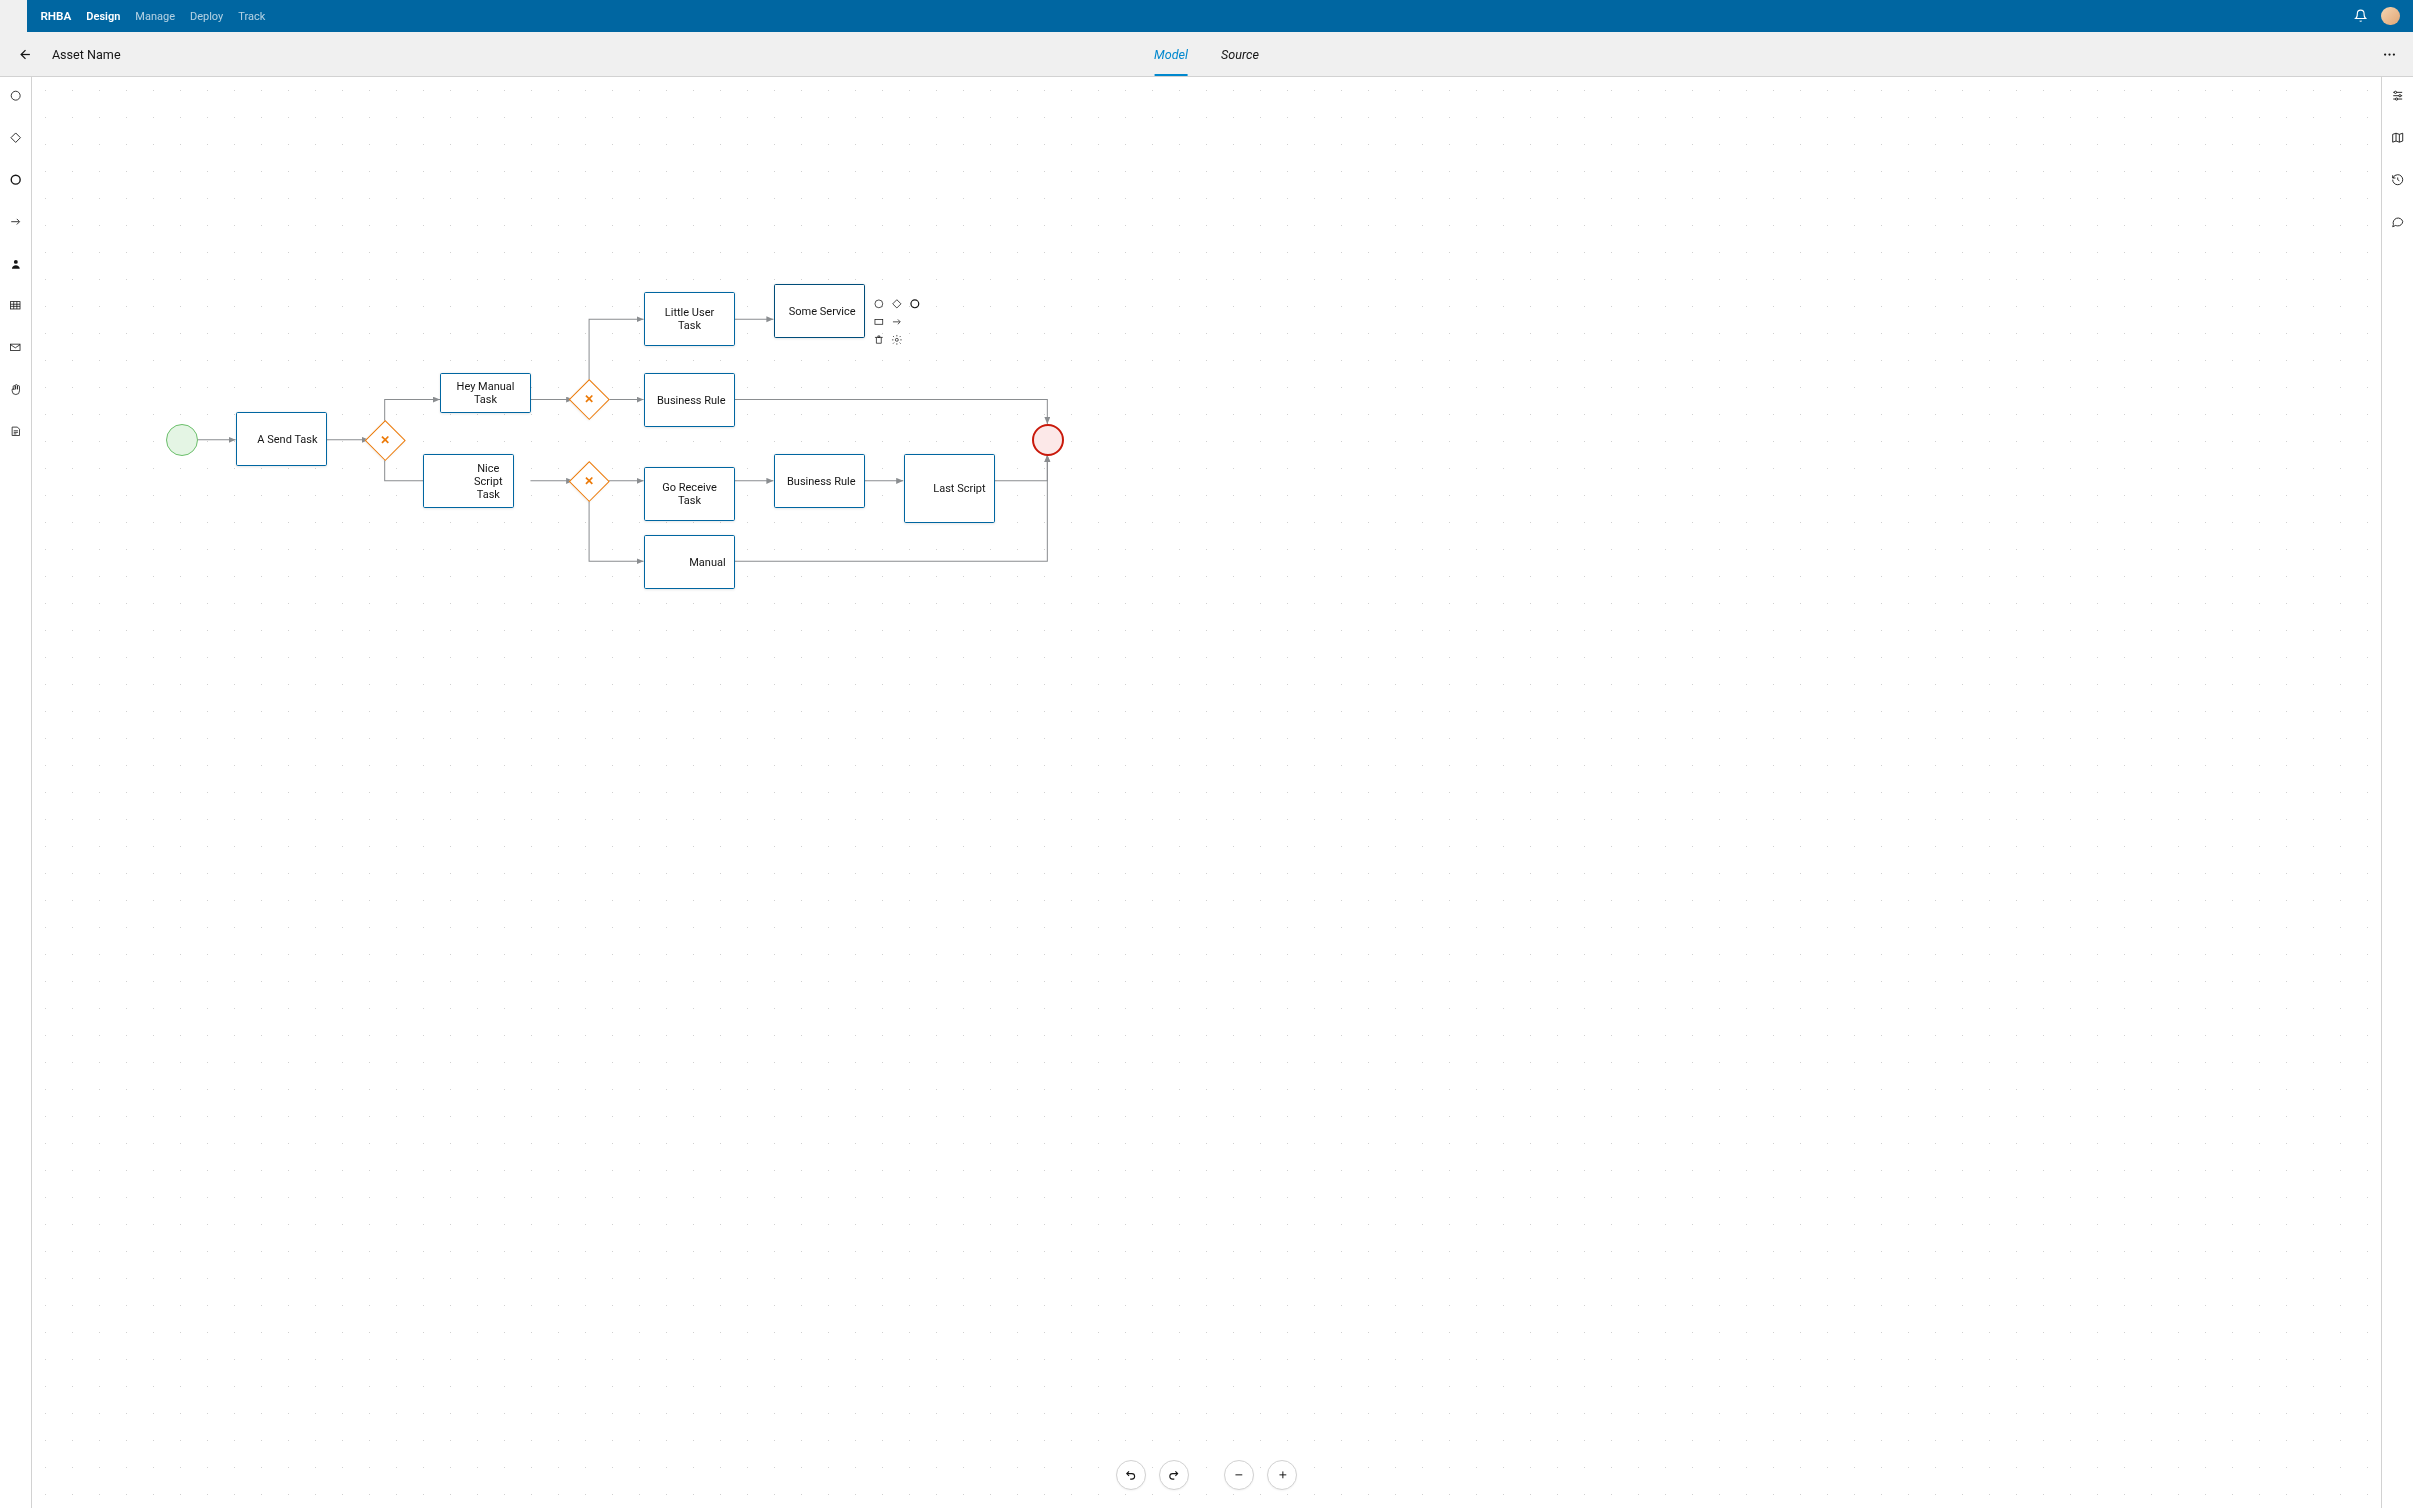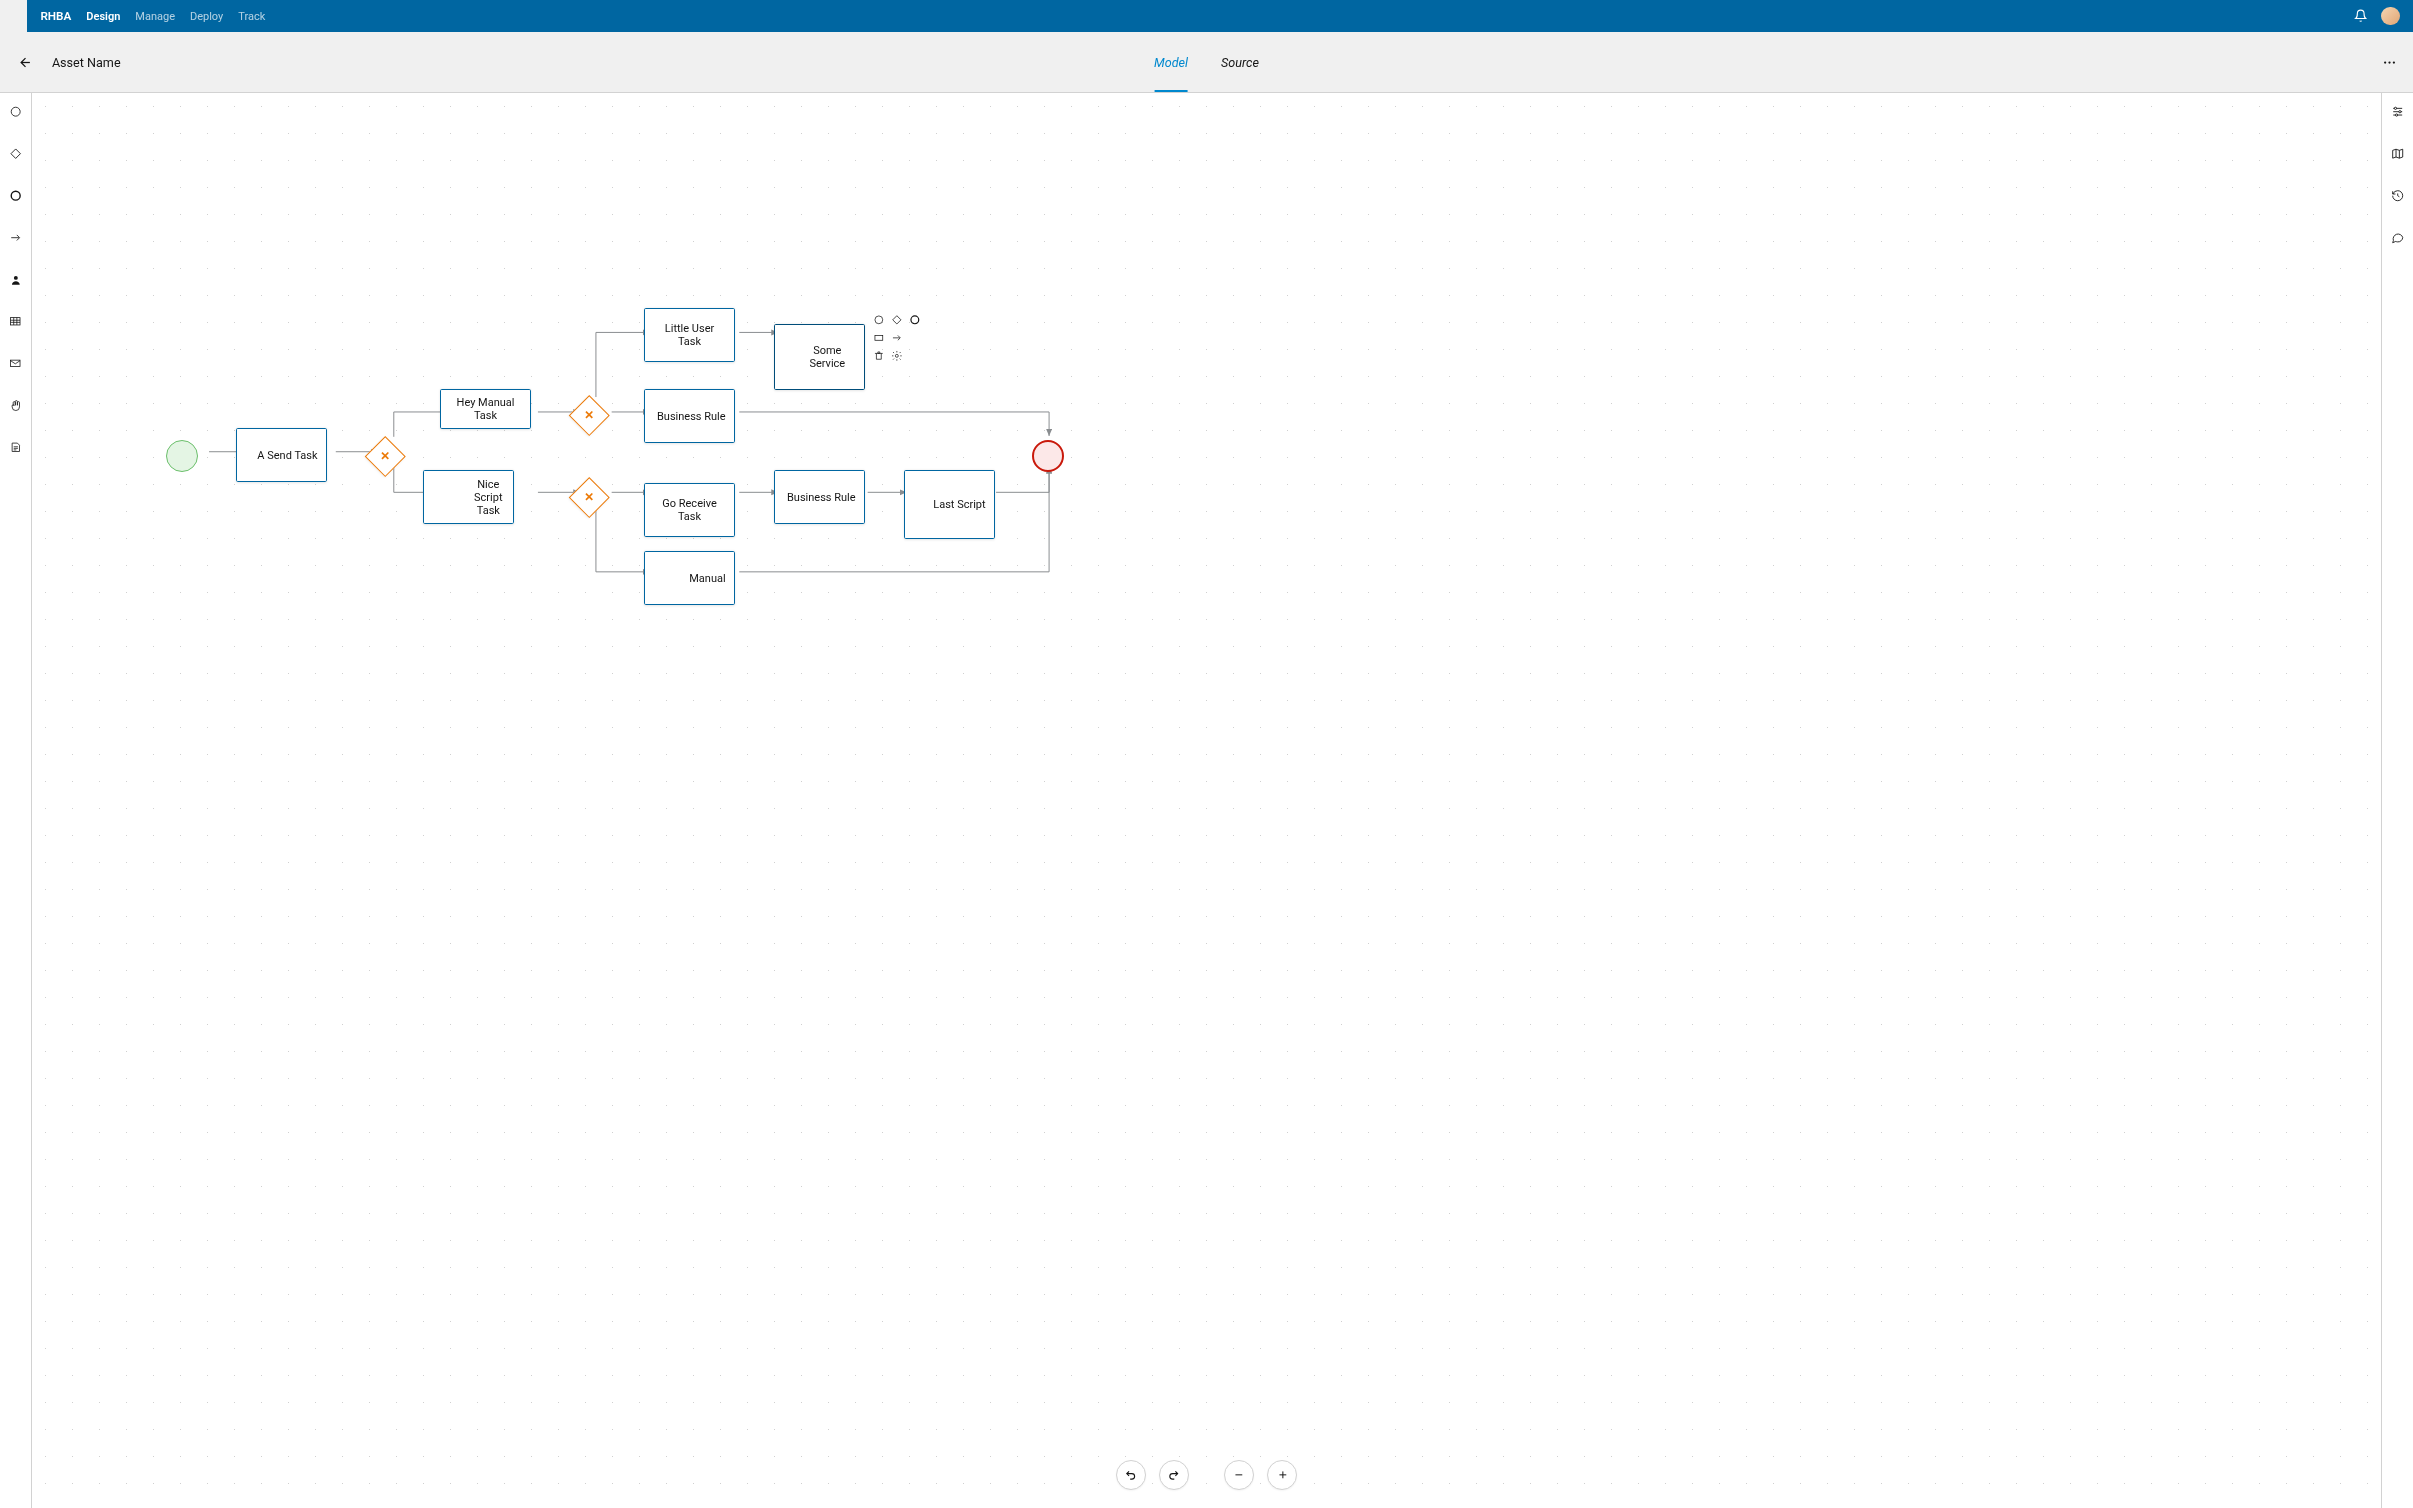--- a/index.html
+++ b/index.html
@@ -9,21 +9,21 @@
 
 .top-nav { height: 32px; background: #0066a1; display: flex; align-items: center; padding: 0 13.4px; color: #fff; margin-left: 27px; }
 .top-nav .brand { font-weight: 600; margin-right: 15px; font-size: 11.7px; }
 .top-nav .nav-item { margin-right: 15px; font-size: 11px; cursor: pointer; color: rgba(255,255,255,0.7); }
 .top-nav .nav-item.active { color: #fff; font-weight: 600; }
 .top-nav .spacer { flex: 1; }
 .top-nav .icon-btn { width: 18.4px; height: 18.4px; display: flex; align-items: center; justify-content: center; margin-left: 10px; cursor: pointer; color: #fff; }
 .avatar { width: 18.4px; height: 18.4px; border-radius: 50%; background: linear-gradient(135deg,#f5d6b3,#e0a574); margin-left: 11.7px; cursor: pointer; }
 
 
-.sub-header { height: 61px; background: #f0f0f0; border-bottom: 0.8px solid #d2d2d2; display: flex; align-items: center; padding: 0 13.4px; position: relative; }
+.sub-header { height: 45px; background: #f0f0f0; border-bottom: 0.8px solid #d2d2d2; display: flex; align-items: center; padding: 0 13.4px; position: relative; }
 .back-btn { width: 23.5px; height: 23.5px; display:flex; align-items:center; justify-content:center; cursor:pointer; margin-right: 15px; }
 .asset-name { font-size: 12.6px; color: #151515; }
 .sub-tabs { position: absolute; left: 50%; transform: translateX(-50%); display: flex; height: 100%; align-items: center; gap: 33px; font-style: italic; }
 .sub-tab { height: 100%; display: flex; align-items: center; font-size: 12.6px; color: #151515; cursor: pointer; position: relative; }
 .sub-tab.active { color: #0088ce; }
 .sub-tab.active::after { content: ""; position: absolute; bottom: 0; left: 0; right: 0; height: 2.5px; background: #0088ce; }
 .kebab { margin-left: auto; cursor: pointer; width: 20px; height: 20px; display:flex; align-items:center; justify-content:center; }
 
 
 .main { flex: 1; display: flex; position: relative; overflow: hidden; }
@@ -204,21 +204,21 @@
         </div>
         <div class="task-node" style="left: 612px; top: 296px; width: 91px; height: 54px;">
           <span>Business Rule</span>
         </div>
         <div class="task-node" style="left: 612px; top: 390px; width: 91px; height: 54px;">
           <span>Go Receive Task</span>
         </div>
         <div class="task-node" style="left: 612px; top: 458px; width: 91px; height: 54px;">
           <span>Manual</span>
         </div>
-        <div class="task-node selected" style="left: 742px; top: 231px; width: 91px; height: 66px; padding-left: 24px;">
+        <div class="task-node selected" style="left: 742px; top: 207px; width: 91px; height: 54px;">
           <span>Some Service</span>
         </div>
         <div class="task-node" style="left: 742px; top: 377px; width: 91px; height: 54px;">
           <span>Business Rule</span>
         </div>
         <div class="task-node" style="left: 872px; top: 377px; width: 91px; height: 69px;">
           <span>Last Script</span>
         </div>
         <div class="end-node" style="left: 1000px; top: 347px;"></div>
       </div>

